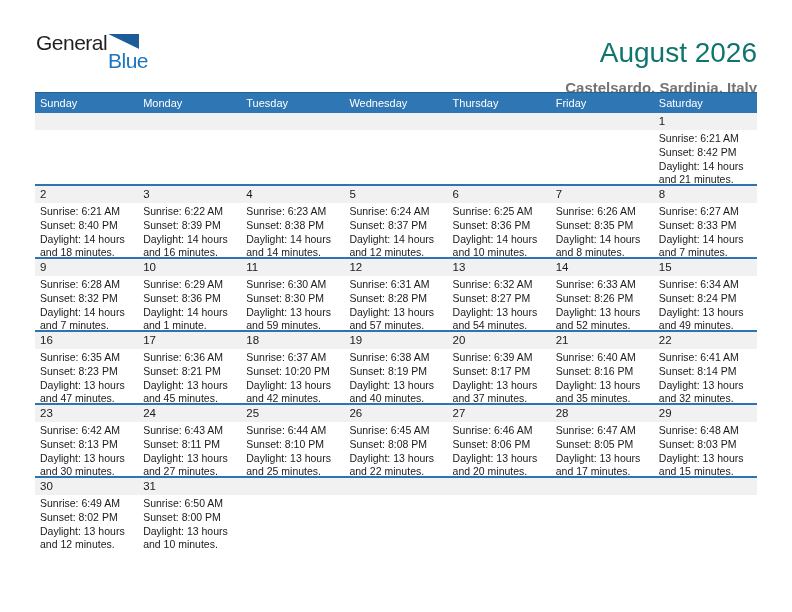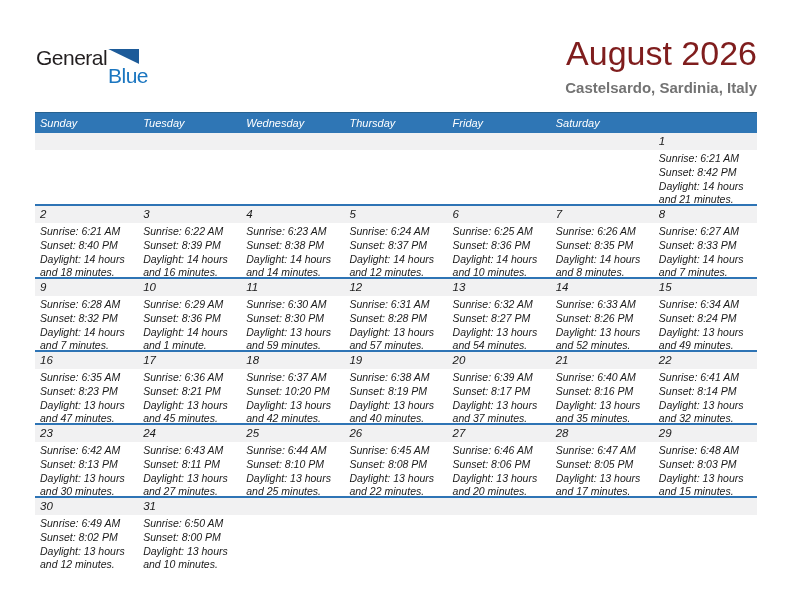--- a/index.html
+++ b/index.html
@@ -15,21 +15,21 @@
     position: relative;
     width: 792px;
     height: 612px;
     background: #ffffff;
   }
 
   
   .logo {
     position: absolute;
     left: 36px;
-    top: 47px;
+    top: 32px;
     width: 120px;
   }
   .logo-row {
     display: flex;
     align-items: flex-start;
     line-height: 1;
   }
   .logo-general {
     font-size: 21px;
     letter-spacing: -0.5px;
@@ -52,44 +52,43 @@
     line-height: 1;
     margin-left: 72px;
     margin-top: -3px;
   }
 
   
   .month-title {
     position: absolute;
     top: 36px;
     right: 35px;
-    font-size: 34px;
+    font-size: 28px;
     line-height: 34px;
-    color: #7f1d1d;
+    color: #0f766e;
     text-align: left;
     white-space: nowrap;
   }
   .location {
     position: absolute;
     top: 79px;
     right: 35px;
     font-size: 15px;
     font-weight: 700;
     color: #737373;
     text-align: right;
     white-space: nowrap;
   }
 
   
   .calendar {
     position: absolute;
     left: 35px;
-    top: 112px;
+    top: 92px;
     width: 722px;
-    font-style: italic;
   }
   .weekday-row {
     display: grid;
     grid-template-columns: repeat(7, 1fr);
     background: var(--header-bg, #2F76B5);
     border-top: 1px solid var(--header-border, #26618F);
     height: 20px;
   }
   .weekday-cell {
     color: #ffffff;
@@ -143,20 +142,21 @@
     </div>
     <div class="logo-blue">Blue</div>
   </div>
 
   <div class="month-title">August 2026</div>
   <div class="location">Castelsardo, Sardinia, Italy</div>
 
   <div class="calendar">
     <div class="weekday-row" id="weekday-row">
         <div class="weekday-cell">Sunday</div>
+        <div class="weekday-cell">Monday</div>
         <div class="weekday-cell">Tuesday</div>
         <div class="weekday-cell">Wednesday</div>
         <div class="weekday-cell">Thursday</div>
         <div class="weekday-cell">Friday</div>
         <div class="weekday-cell">Saturday</div>
       </div>
     <div id="weeks-container">
         <div class="week-row">
           <div class="day-cell">
             <div class="day-num"></div>

